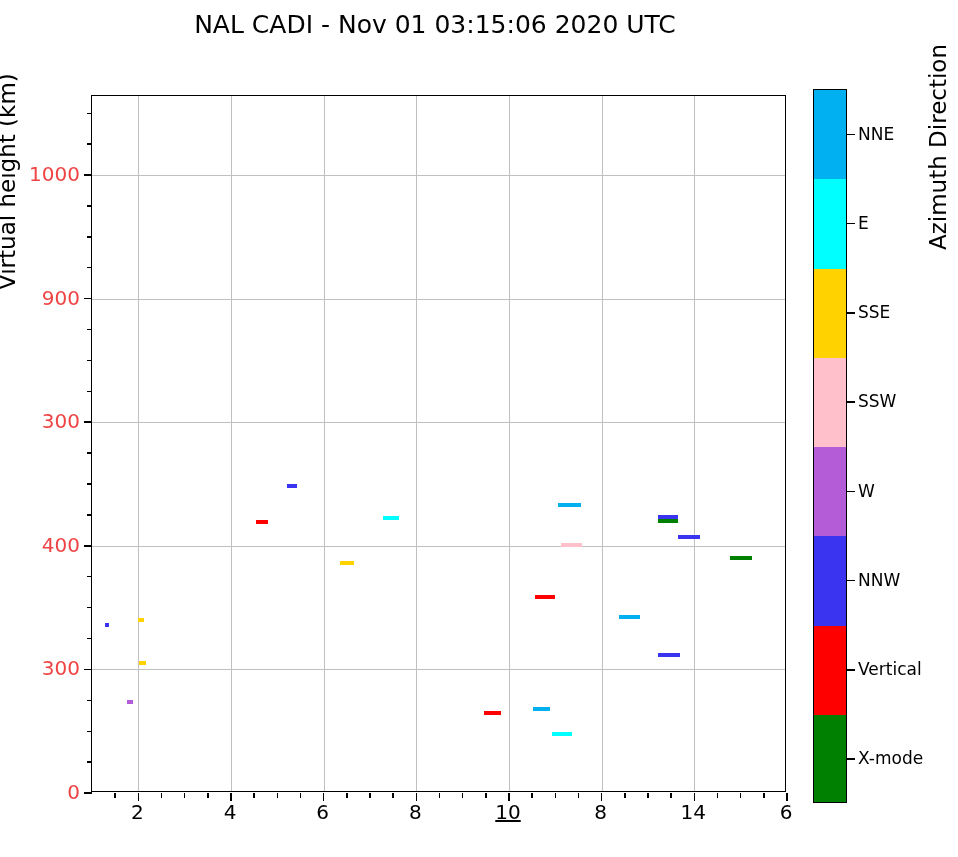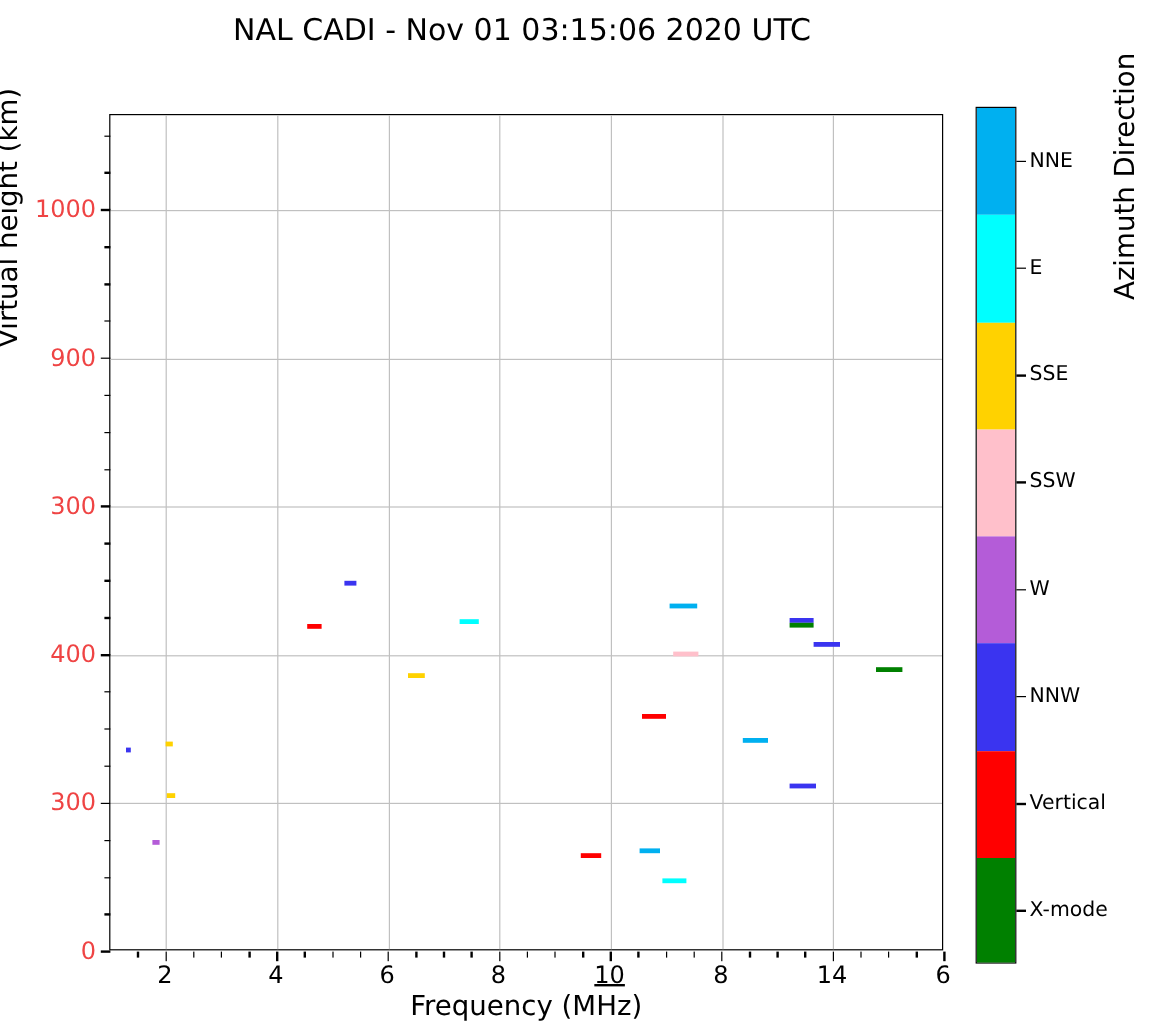--- a/index.html
+++ b/index.html
@@ -186,21 +186,20 @@
       <div class="lbl-x" style="left: 139px;">4</div>
       <div class="lbl-x" style="left: 231.667px;">6</div>
       <div class="lbl-x" style="left: 324.333px;">8</div>
       <div class="lbl-x" style="left: 417px; text-decoration: underline;">10</div>
       <div class="lbl-x" style="left: 509.667px;">8</div>
       <div class="lbl-x" style="left: 602.333px;">14</div>
       <div class="lbl-x" style="left: 695px;">6</div>
     </div>
 
   <div id="ylabel-title">Virtual height (km)</div>
-  <div id="xlabel-title">Frequency (MHz)</div>
 
   <div id="colorbar">
       <div class="cb-seg" style="height: 89.25px; background: rgb(0, 176, 240);"></div>
       <div class="cb-seg" style="height: 89.25px; background: rgb(0, 255, 255);"></div>
       <div class="cb-seg" style="height: 89.25px; background: rgb(255, 210, 0);"></div>
       <div class="cb-seg" style="height: 89.25px; background: rgb(255, 192, 203);"></div>
       <div class="cb-seg" style="height: 89.25px; background: rgb(180, 92, 216);"></div>
       <div class="cb-seg" style="height: 89.25px; background: rgb(58, 52, 240);"></div>
       <div class="cb-seg" style="height: 89.25px; background: rgb(255, 0, 0);"></div>
       <div class="cb-seg" style="height: 89.25px; background: rgb(0, 128, 0);"></div>

